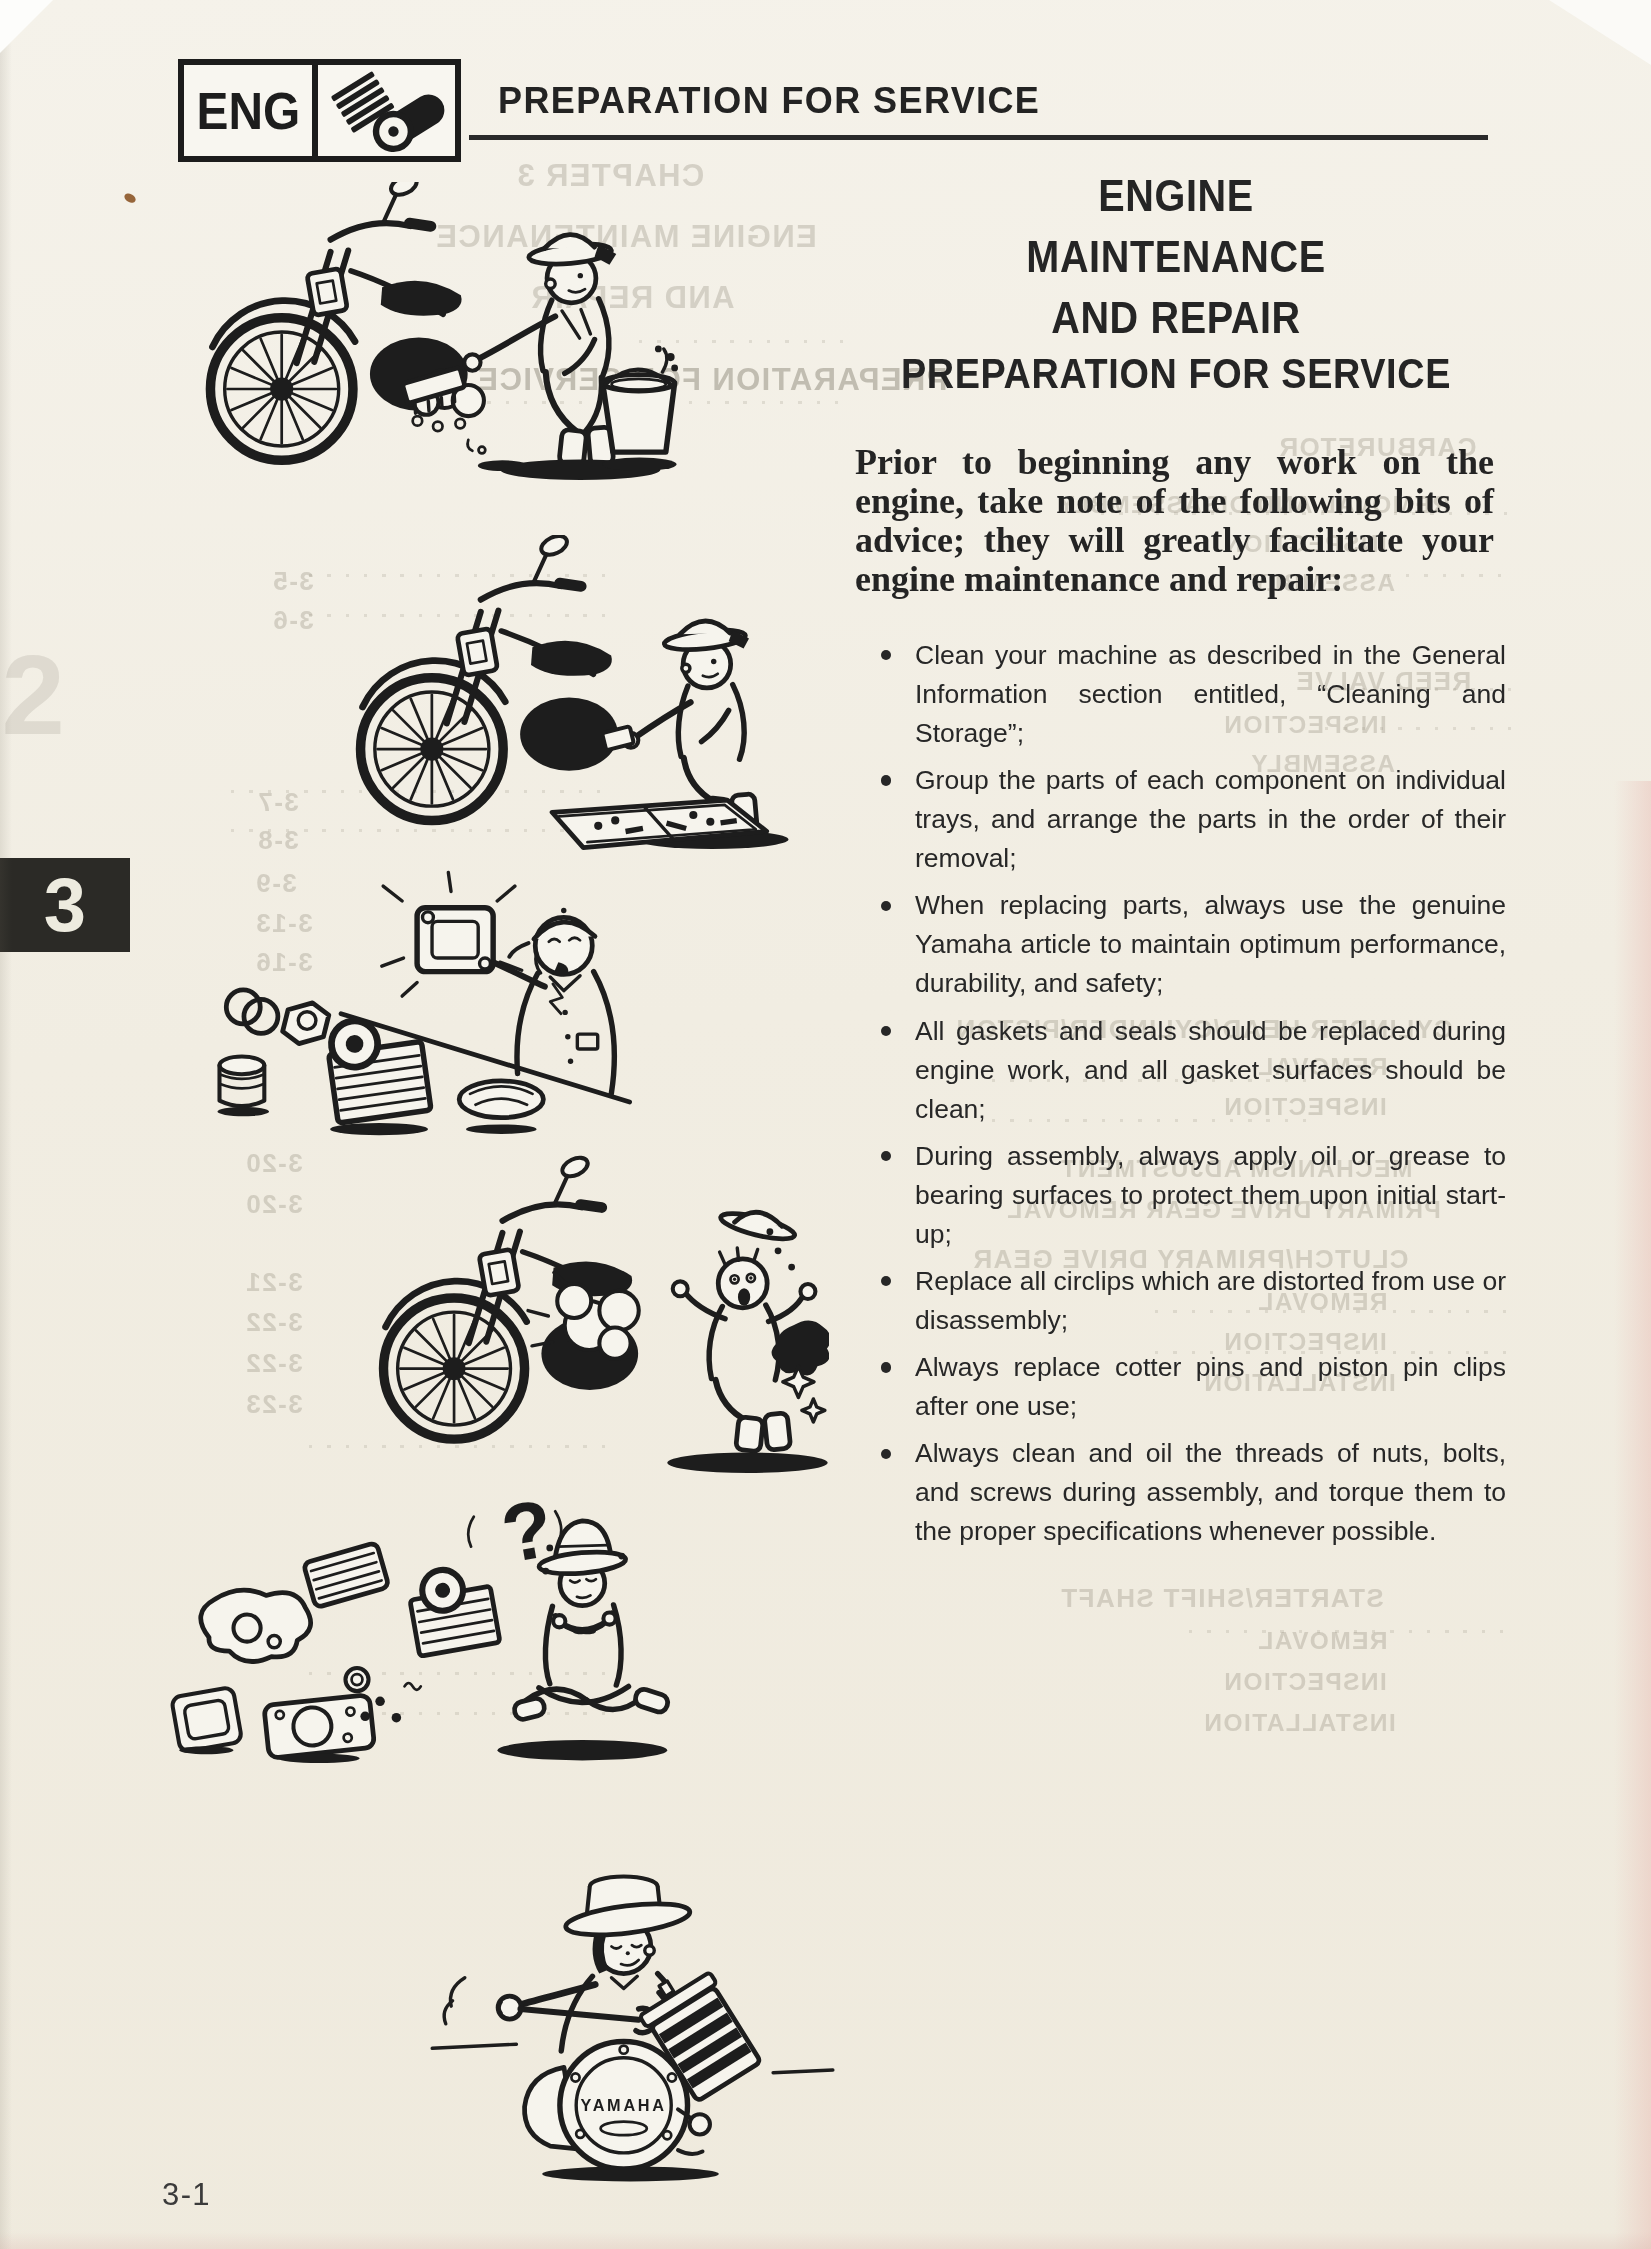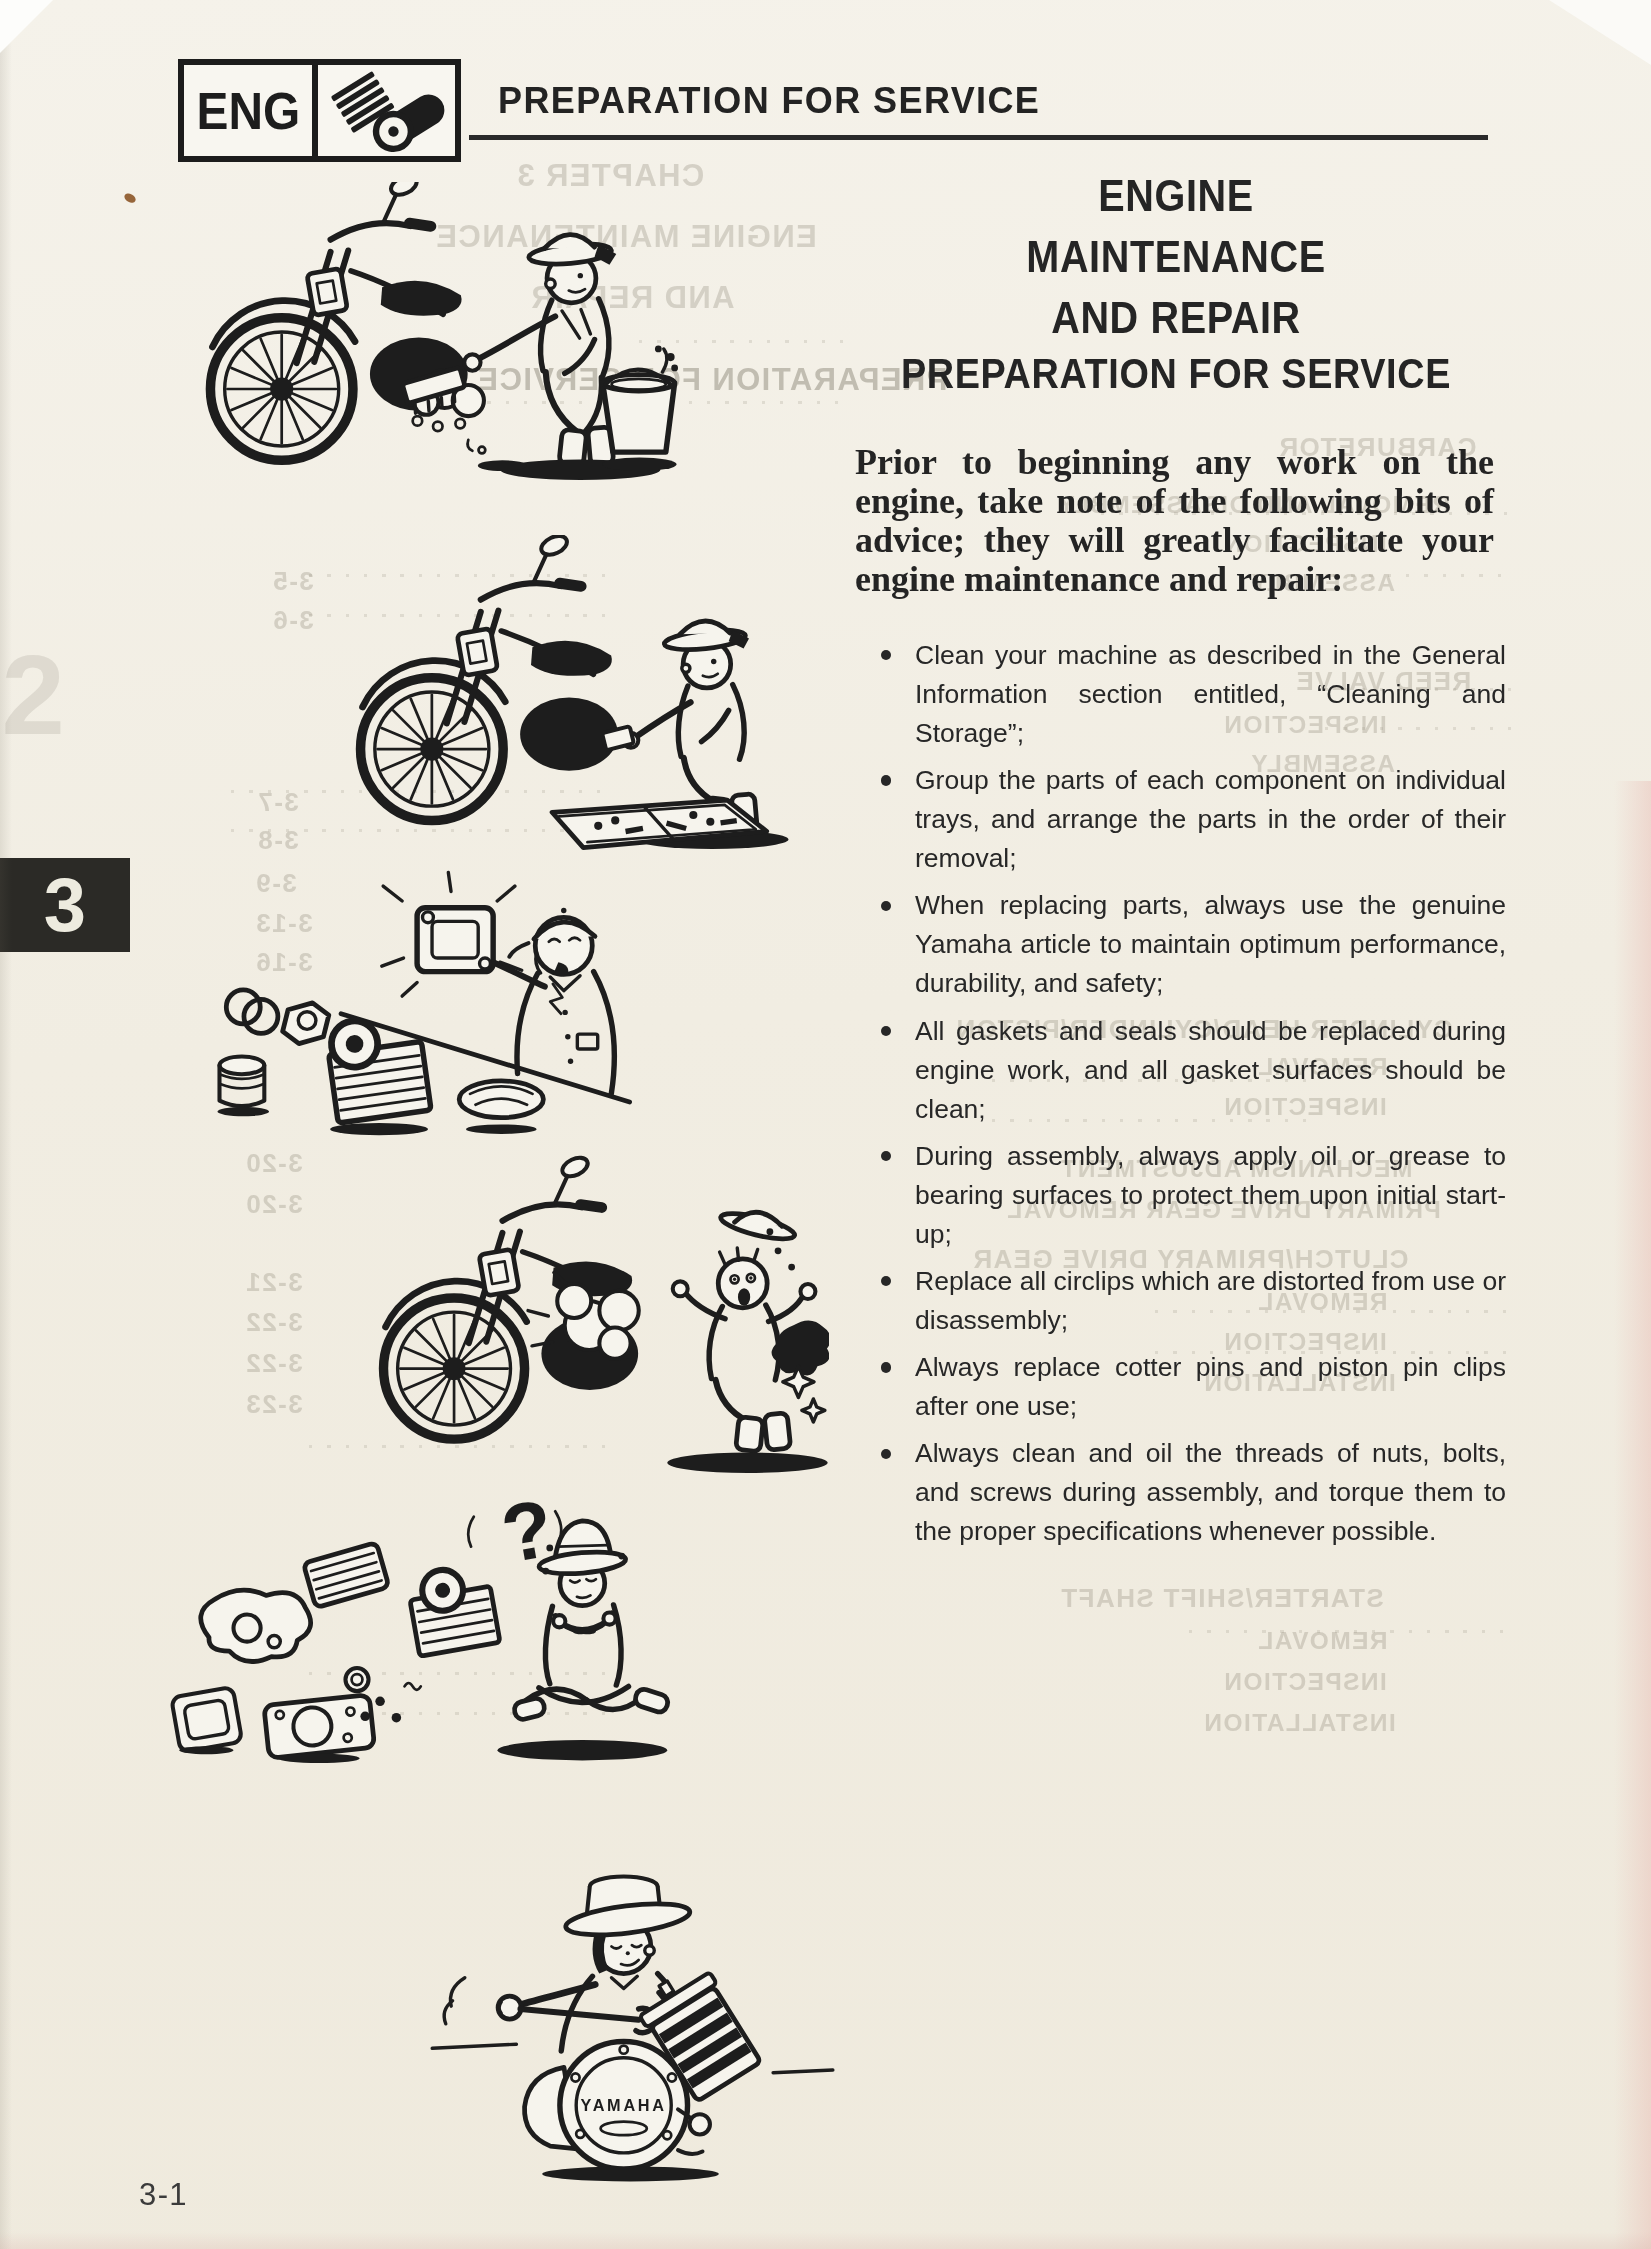--- a/index.html
+++ b/index.html
@@ -48,21 +48,21 @@
   
   .intro{position:absolute;left:855px;top:443px;width:639px;font-size:36px;
     font-weight:bold;line-height:39px;text-align:justify;color:#242424;z-index:2;font-family:Liberation Serif, serif;}
   .advice{position:absolute;left:855px;top:624px;width:639px;margin:12px;padding:0;
     list-style:none;z-index:2;}
   .advice li{position:relative;padding-left:48px;margin:0 0 8.2px 0;font-size:26.5px;
     line-height:39px;text-align:justify;color:#272727;}
   .advice li::before{content:"";position:absolute;left:13.6px;top:14.3px;width:10.2px;height:10.2px;
     border-radius:50%;background:#272727;}
   
-  .page-number{position:absolute;left:139px;top:2177px;font-size:31px;color:#3b3b3b;
+  .page-number{position:absolute;left:162px;top:2177px;font-size:31px;color:#3b3b3b;
     letter-spacing:1.4px;z-index:2;}
   .side-tab{position:absolute;left:0;top:858px;width:130px;height:94px;background:#2b2a26;
     display:flex;align-items:center;justify-content:center;z-index:3;}
   .side-tab span{font-size:76px;font-weight:bold;color:#edebdf;line-height:94px;}
   .ghost-tab{position:absolute;left:1.4px;top:629px;font-size:114px;font-weight:bold;
     color:rgba(125,119,106,.17);z-index:1;}
   
   .ill{position:absolute;z-index:2;}
   .art{stroke:#1d1d1d;fill:none;stroke-linecap:round;stroke-linejoin:round;}
   .art .k{fill:#1d1d1d;stroke:none;}

